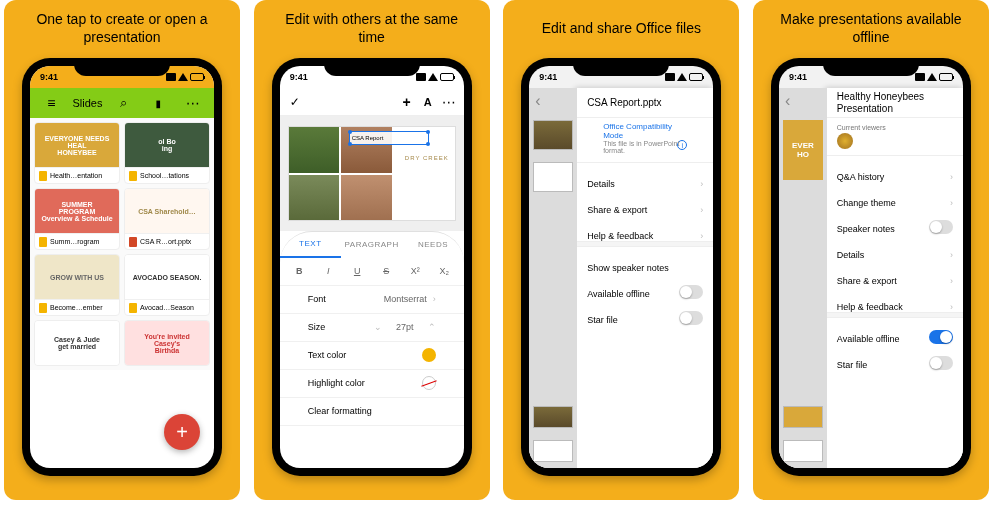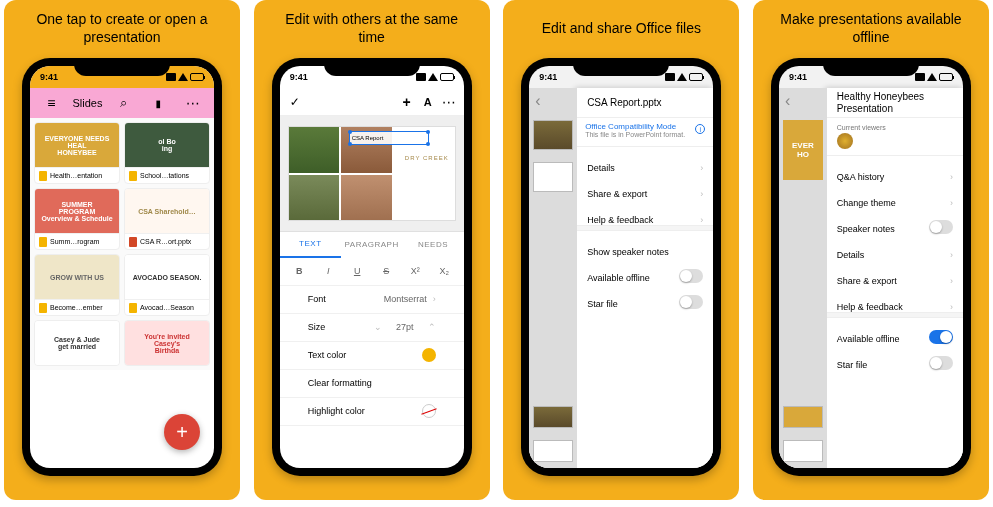--- a/index.html
+++ b/index.html
@@ -52,21 +52,21 @@
     border-bottom-left-radius: 12px; border-bottom-right-radius: 12px;
     z-index: 20;
   }
   .statusbar { height: 22px; display:flex; justify-content:space-between; align-items:center; padding:0 10px; font-size:9px; font-weight:600;}
   .statusbar .right { display:flex; gap:2px; align-items:center; }
   .sbar-icon { width:10px; height:8px; background:#000; border-radius:1px; }
   .sbar-wifi { width:0;height:0;border-left:5px solid transparent;border-right:5px solid transparent;border-bottom:8px solid #000;}
   .sbar-batt { width:14px;height:8px;border:1px solid #000;border-radius:2px;position:relative;}
   .sbar-batt::after{content:"";position:absolute;right:-2px;top:2px;width:1px;height:3px;background:#000;}
   
-  .appbar { background:#f9a8d4; height:30px; display:flex; align-items:center; padding:0 8px; gap:8px;}
+  .appbar { background:#84cc16; height:30px; display:flex; align-items:center; padding:0 8px; gap:8px;}
   .appbar span { font-size:11px; font-weight:500; flex:1; }
   .icon { width:14px; height:14px; display:inline-flex; align-items:center; justify-content:center; }
   .hamburger::before{content:"≡";font-size:14px;line-height:1;}
   .search-i::before{content:"⌕";font-size:13px;}
   .folder-i::before{content:"▮";font-size:10px;}
   .dots-i::before{content:"⋯";font-size:14px;}
   .chev::before{content:"›";color:#bbb;}
   .filterbar{height:24px;border-bottom:1px solid #e0e0e0;display:flex;align-items:center;padding:0 8px;font-size:8px;color:#666;justify-content:space-between;}
   .filterbar .sort{color:#1a73e8;display:flex;align-items:center;gap:4px;}
   .arrow-up::before{content:"↑";}
@@ -86,40 +86,40 @@
   .slide-canvas{background:#fff;width:100%;aspect-ratio:16/9;position:relative;border:1px solid #ddd;}
   .collage{display:grid;grid-template-columns:1fr 1fr;grid-template-rows:1fr 1fr;gap:2px;width:62%;height:100%;}
   .collage div{background:#8a6d3b;}
   .col-a{background:linear-gradient(#5a7a3a,#3e5e28)!important;}
   .col-b{background:linear-gradient(#b08060,#8a5a3a)!important;}
   .col-c{background:linear-gradient(#7a8a5a,#5a6a3a)!important;}
   .col-d{background:linear-gradient(#c09070,#a07050)!important;}
   .slide-right{position:absolute;right:6px;top:30%;color:#a5894a;font-size:6px;letter-spacing:1px;}
   .textbox{position:absolute;top:4px;left:60px;width:80px;height:14px;border:1px solid #1a73e8;background:rgba(255,255,255,.9);font-size:6px;display:flex;align-items:center;padding:0 2px;}
   .textbox .handle{position:absolute;width:4px;height:4px;background:#1a73e8;border-radius:50%;}
-  .format-panel{border-top:1px solid #e0e0e0;}
+  .format-panel{border-top:1px solid #e0e0e0;border-radius:32px;}
   .tabs{display:flex;height:26px;}
   .tab{flex:1;display:flex;align-items:center;justify-content:center;font-size:8px;color:#888;letter-spacing:.5px;}
   .tab.active{color:#1a73e8;border-bottom:2px solid #1a73e8;}
   .tool-row{height:28px;display:flex;align-items:center;padding:0 28px;border-bottom:1px solid #f0f0f0;font-size:9px;justify-content:space-between;}
   .tool-row .val{color:#666;display:flex;align-items:center;gap:6px;}
   .swatch{width:14px;height:14px;border-radius:50%;}
   .strike{position:relative;}
   .strike::after{content:"";position:absolute;left:-2px;right:-2px;top:50%;height:1px;background:#d00;transform:rotate(-20deg);}
   .inline-tools{display:flex;height:28px;align-items:center;padding:0 10px;gap:10px;border-bottom:1px solid #f0f0f0;}
   .inline-tools span{flex:1;text-align:center;font-size:9px;color:#666;}
   
   .drawer-bg{position:absolute;inset:22px 0 0 0;background:#ccc;display:flex;}
   .bg-strip{width:26%;background:#dcdcdc;display:flex;flex-direction:column;position:relative;}
   .bg-strip .mini{margin:6px 4px;height:30px;background:#fff;border:1px solid #bbb;}
   .bg-strip .mini.img{background:linear-gradient(#7a6a3a,#5a4a2a);}
   .bg-strip .back-mini{position:absolute;top:4px;left:6px;color:#888;}
   .drawer{flex:1;background:#fff;box-shadow:-2px 0 6px rgba(0,0,0,.2);display:flex;flex-direction:column;}
   .drawer-title{height:30px;display:flex;align-items:center;padding:0 10px;font-size:10px;font-weight:500;border-bottom:1px solid #eee;line-height:1.2;}
-  .compat{padding:4px 8px 8px;border-bottom:1px solid #eee;}
+  .compat{padding:4px 26px 8px;border-bottom:1px solid #eee;}
   .compat .t{color:#1a73e8;font-size:8px;}
   .compat .s{color:#888;font-size:7px;}
   .menu-item{height:26px;display:flex;align-items:flex-end;padding:0 10px;font-size:9px;justify-content:space-between;}
   .menu-item .chev{color:#ccc;}
   .menu-sep{height:6px;background:#f5f5f5;border-top:1px solid #eee;border-bottom:1px solid #eee;}
   .switch{width:24px;height:14px;background:#ddd;border-radius:8px;position:relative;}
   .switch::after{content:"";position:absolute;width:12px;height:12px;background:#fff;border-radius:50%;top:1px;left:1px;box-shadow:0 1px 2px rgba(0,0,0,.3);}
   .switch.on{background:#1a73e8;}
   .switch.on::after{left:11px;}
   .viewer-row{padding:6px 10px;font-size:7px;color:#777;border-bottom:1px solid #eee;}
@@ -272,25 +272,25 @@
           </div>
         <div class="tool-row">
             <span>Size</span>
             <span class="val"><span style="color:#bbb">⌄</span>&nbsp;<span>27pt</span>&nbsp;<span style="color:#bbb">⌃</span></span>
           </div>
         <div class="tool-row">
             <span>Text color</span>
             <span class="swatch" style="background:#f4b400"></span>
           </div>
         <div class="tool-row">
-            <span>Clear formatting</span>
-          </div>
-        <div class="tool-row">
             <span>Highlight color</span>
             <span class="swatch strike" style="background:#fff;border:1px solid #ccc"></span>
+          </div>
+        <div class="tool-row">
+            <span>Clear formatting</span>
           </div>
       </div>
     </div>
   </div>
 </div>
 
 <div class="panel">
   <div class="caption">Edit and share Office files</div>
   <div class="phone">
     <div class="notch"></div>

